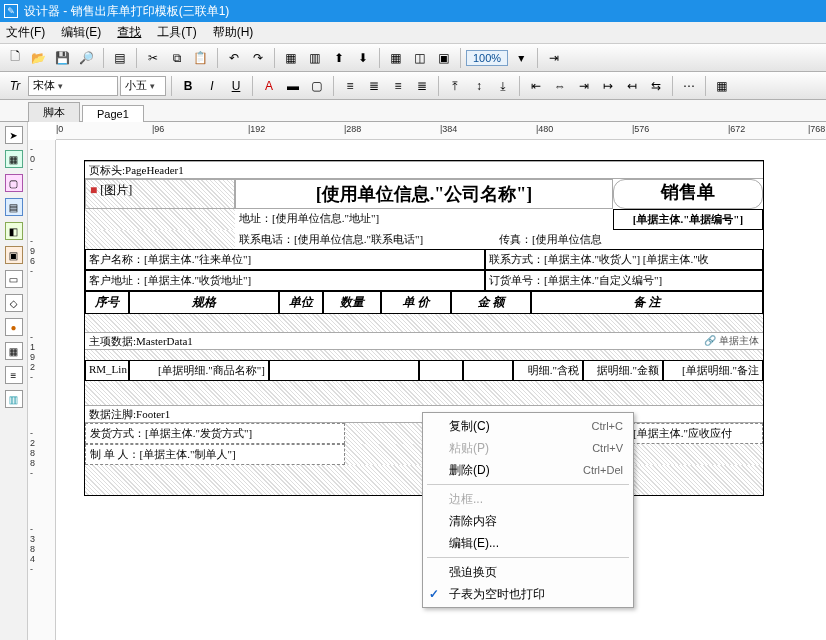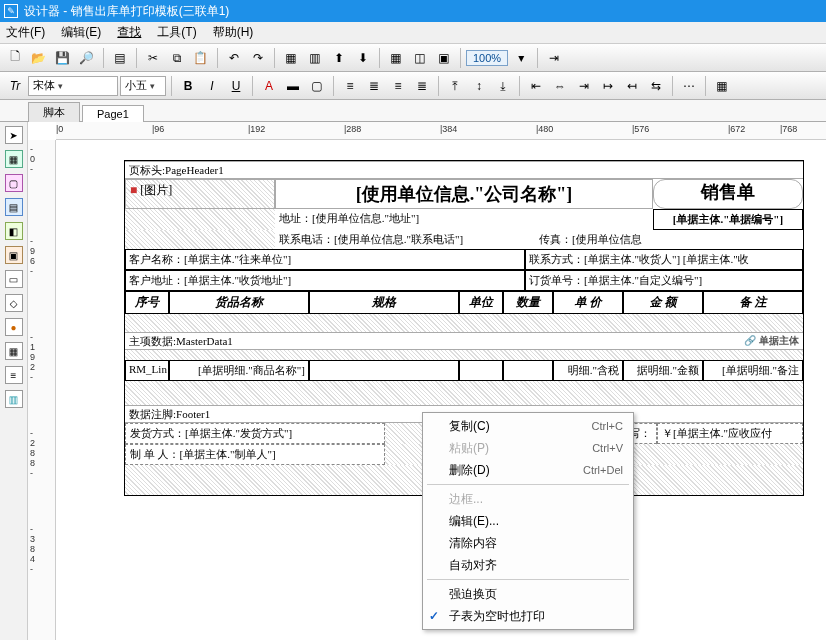--- a/index.html
+++ b/index.html
@@ -20,23 +20,23 @@
 .workrow { display: flex; height: calc(640px - 22px - 22px - 28px - 28px - 22px); }
 .left-toolbar { width: 28px; background: #f2f2f2; border-right: 1px solid #ccc; display: flex; flex-direction: column; align-items: center; padding-top: 4px; gap: 6px; }
 .left-toolbar .ltb { width: 18px; height: 18px; border: 1px solid #999; background: #fff; font-size:10px; display:flex;align-items:center;justify-content:center;}
 .canvas-wrap { flex: 1; overflow: auto; background: #fff; position: relative; }
 .hruler { height: 18px; background: #fafafa; border-bottom: 1px solid #ccc; position: relative; margin-left: 28px; }
 .hruler .tick { position: absolute; top: 2px; font-size: 9px; color: #333; }
 .body-row { display:flex; }
 .vruler { width: 28px; background: #fafafa; border-right: 1px solid #ccc; position: relative; }
 .vruler .tick { position:absolute; left:2px; font-size:9px; color:#333;}
 .page { flex:1; padding: 20px 0 0 0; background:#fff; min-height:900px;}
-.report { width: 680px; margin-left: 68px; border: 1px solid #000; font-family: SimSun; }
+.report { width: 680px; margin-left: 28px; border: 1px solid #000; font-family: SimSun; }
 .band-label { height: 18px; border-top:1px solid #aaa; border-bottom:1px solid #aaa; font-size: 11px; padding: 1px 4px; background:#fff; display:flex; justify-content:space-between; align-items:center;}
-.band-label .bind-icon { font-size:10px; color:#555;font-weight:bold;}
+.band-label .bind-icon { font-size:10px; color:#555;}
 .band-label.red { border:2px solid #e00; font-weight:bold; color:#000;}
 .hatched { background-image: repeating-linear-gradient(45deg,#fff,#fff 2px,#ddd 2px,#ddd 3px); }
 .pic-cell { padding:2px 4px; font-size:12px;}
 .title-cell { font-size: 18px; font-weight: bold; text-align: center; padding: 2px; }
 .doc-title { font-size: 18px; font-weight: bold; text-align: center; border-radius: 12px; }
 .small { font-size: 11px; padding:2px 4px;}
 .hdr-row { display:flex; }
 .hdr-row > div { border:1px solid #000; padding:2px 3px; font-size:11px; overflow:hidden; white-space:nowrap;}
 .thead { display:flex;font-style:italic; }
 .thead > div { border:1px solid #000; font-weight:bold; text-align:center; padding:2px 0; font-size:12px;}
@@ -161,21 +161,21 @@
   <div class="canvas-wrap">
     <div class="hruler">
       <span class="tick" style="left:0px">|0</span>
       <span class="tick" style="left:96px">|96</span>
       <span class="tick" style="left:192px">|192</span>
       <span class="tick" style="left:288px">|288</span>
       <span class="tick" style="left:384px">|384</span>
       <span class="tick" style="left:480px">|480</span>
       <span class="tick" style="left:576px">|576</span>
       <span class="tick" style="left:672px">|672</span>
-      <span class="tick" style="left:724px">|768</span>
+      <span class="tick" style="left:752px">|768</span>
     </div>
     <div class="body-row">
       <div class="vruler">
         <span class="tick" style="top:4px">-</span>
         <span class="tick" style="top:14px">0</span>
         <span class="tick" style="top:24px">-</span>
         <span class="tick" style="top:96px">-</span>
         <span class="tick" style="top:106px">9</span>
         <span class="tick" style="top:116px">6</span>
         <span class="tick" style="top:126px">-</span>
@@ -221,24 +221,23 @@
             <div style="width:400px">客户名称：[单据主体."往来单位"]</div>
             <div style="flex:1">联系方式：[单据主体."收货人"]  [单据主体."收</div>
           </div>
           <div class="hdr-row">
             <div style="width:400px">客户地址：[单据主体."收货地址"]</div>
             <div style="flex:1">订货单号：[单据主体."自定义编号"]</div>
           </div>
 
           <div class="thead">
             <div style="width:44px">序号</div>
-            <div style="width:140px">货品名称</div>
             <div style="width:150px">规格</div>
             <div style="width:44px">单位</div>
-            <div style="width:50px">数量</div>
+            <div style="width:58px">数量</div>
             <div style="width:70px">单  价</div>
             <div style="width:80px">金  额</div>
             <div style="flex:1">备  注</div>
           </div>
 
           <div class="hatched" style="height:18px"></div>
 
           <div class="band-label">
             <span>主项数据:MasterData1</span>
             <span class="bind-icon">🔗 <span>单据主体</span></span>
@@ -293,27 +292,24 @@
     </div>
   <div class="row">
       <span>删除(D)</span>
       <span class="sc">Ctrl+Del</span>
     </div>
   <div class="row sep"></div>
   <div class="row disabled">
       <span>边框...</span>
     </div>
   <div class="row">
+      <span>清除内容</span>
+    </div>
+  <div class="row">
       <span>编辑(E)...</span>
-    </div>
-  <div class="row">
-      <span>清除内容</span>
-    </div>
-  <div class="row">
-      <span>自动对齐</span>
     </div>
   <div class="row sep"></div>
   <div class="row">
       <span>强迫换页</span>
     </div>
   <div class="row">
       <span class="chk">✓</span>
       <span>子表为空时也打印</span>
     </div>
 </div>

